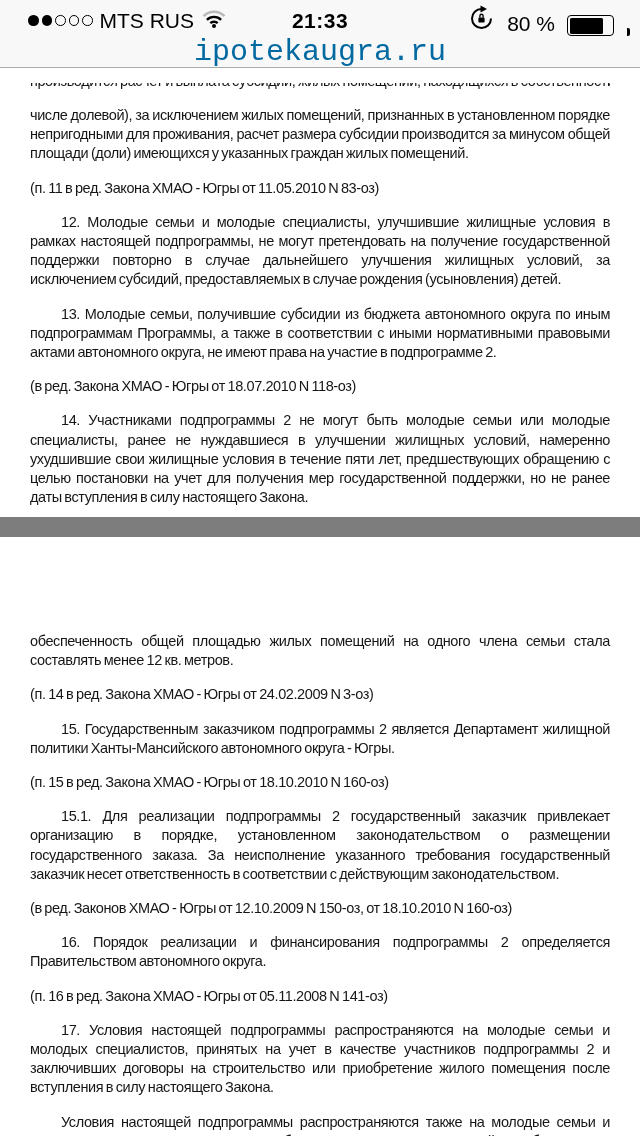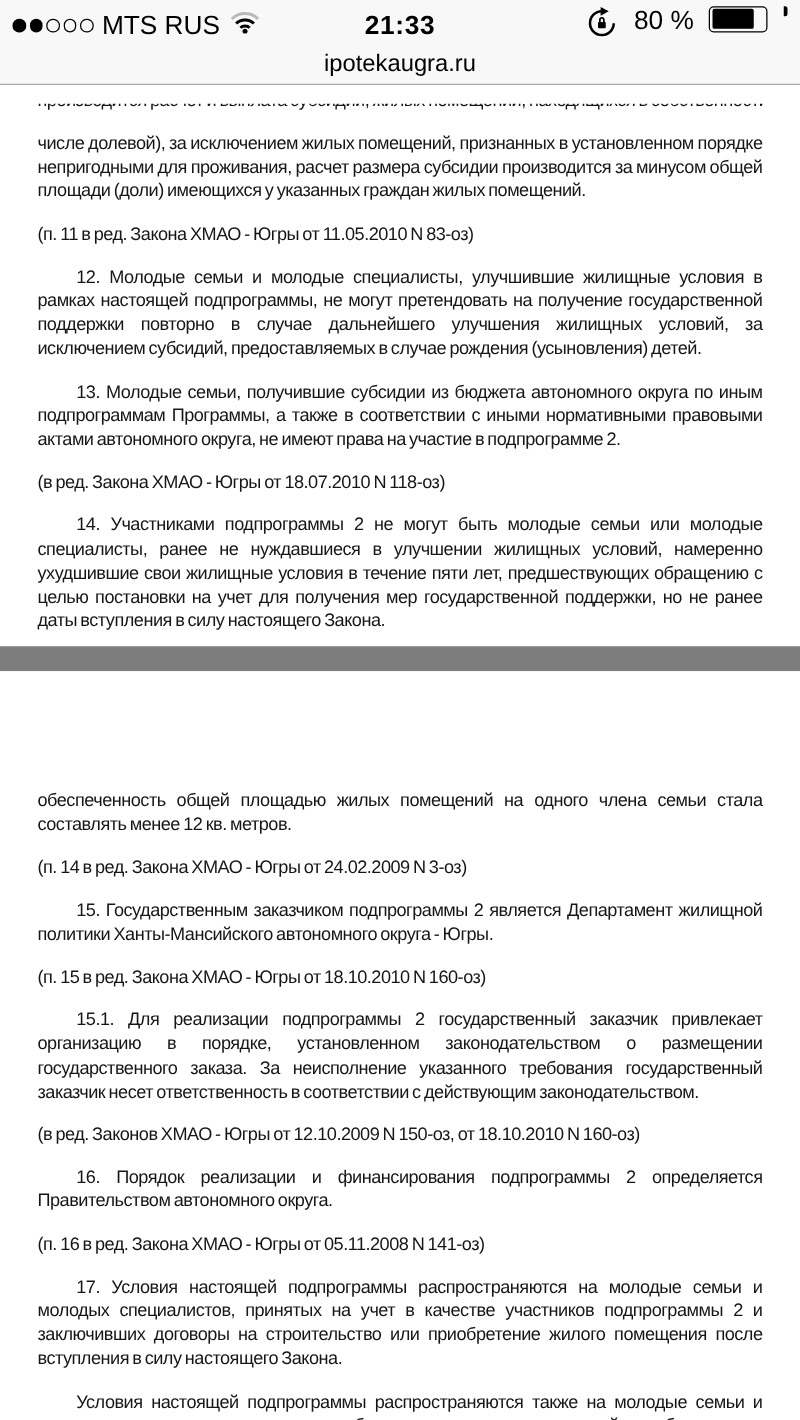--- a/index.html
+++ b/index.html
@@ -13,46 +13,46 @@
   
   .chrome {
     box-sizing: border-box;
     height: 68px;
     background: var(--chrome-bg, #f8f8f8);
     border-bottom: 1px solid var(--chrome-border, #ababab);
   }
   .statusbar {
     height: 37px;
     display: flex; align-items: center;
-    padding: 2px 10px 0 10px;
+    padding: 2px 10px 0 28px;
     position: relative;
     color: #000;
   }
   .signal { display: flex; align-items: center; gap: 3px; margin-right: 7px; }
   .dot {
     width: 10.5px; height: 10.5px; border-radius: 50%;
     box-sizing: border-box;
   }
   .dot.filled { background: #000; }
   .dot.empty  { border: 1.5px solid #000; }
   .carrier { font-size: 21px; letter-spacing: 0; margin-right: 8px; white-space: nowrap; }
   .time {
     position: absolute; left: 50%; transform: translateX(-50%);
     font-size: 21px; font-weight: 700; letter-spacing: 0.5px;
   }
-  .sb-right { margin-left: auto; display: flex; align-items: flex-start; gap: 12px; }
+  .sb-right { margin-left: auto; display: flex; align-items: flex-end; gap: 12px; }
   .batt-pct { font-size: 21px; white-space: nowrap; }
   .batt { box-sizing: border-box; width: 47px; height: 21px; border: 1.5px solid #000;
           border-radius: 4px; padding: 1.5px; }
   .batt-fill { width: 80%; height: 100%; background: #000; border-radius: 1.5px; }
   .batt-nub { width: 3px; height: 8px; background: #000; border-radius: 0 2px 2px 0; margin-left: 1px; }
   .urlbar {
     height: 30px; display: flex; align-items: flex-start; justify-content: center;
   }
-  .urlbar .domain { font-size: 19px; color: #000000; line-height: 26px; }
+  .urlbar .domain { font-size: 30px; color: #0369a1; line-height: 26px; font-family: Liberation Mono, monospace; }
 
   
   .doc { background: #fff; }
   .page {
     box-sizing: border-box;
     padding: 0 15px;
     overflow: hidden;
     background: #fff;
   }
   .page.p1 { height: 449px; }

